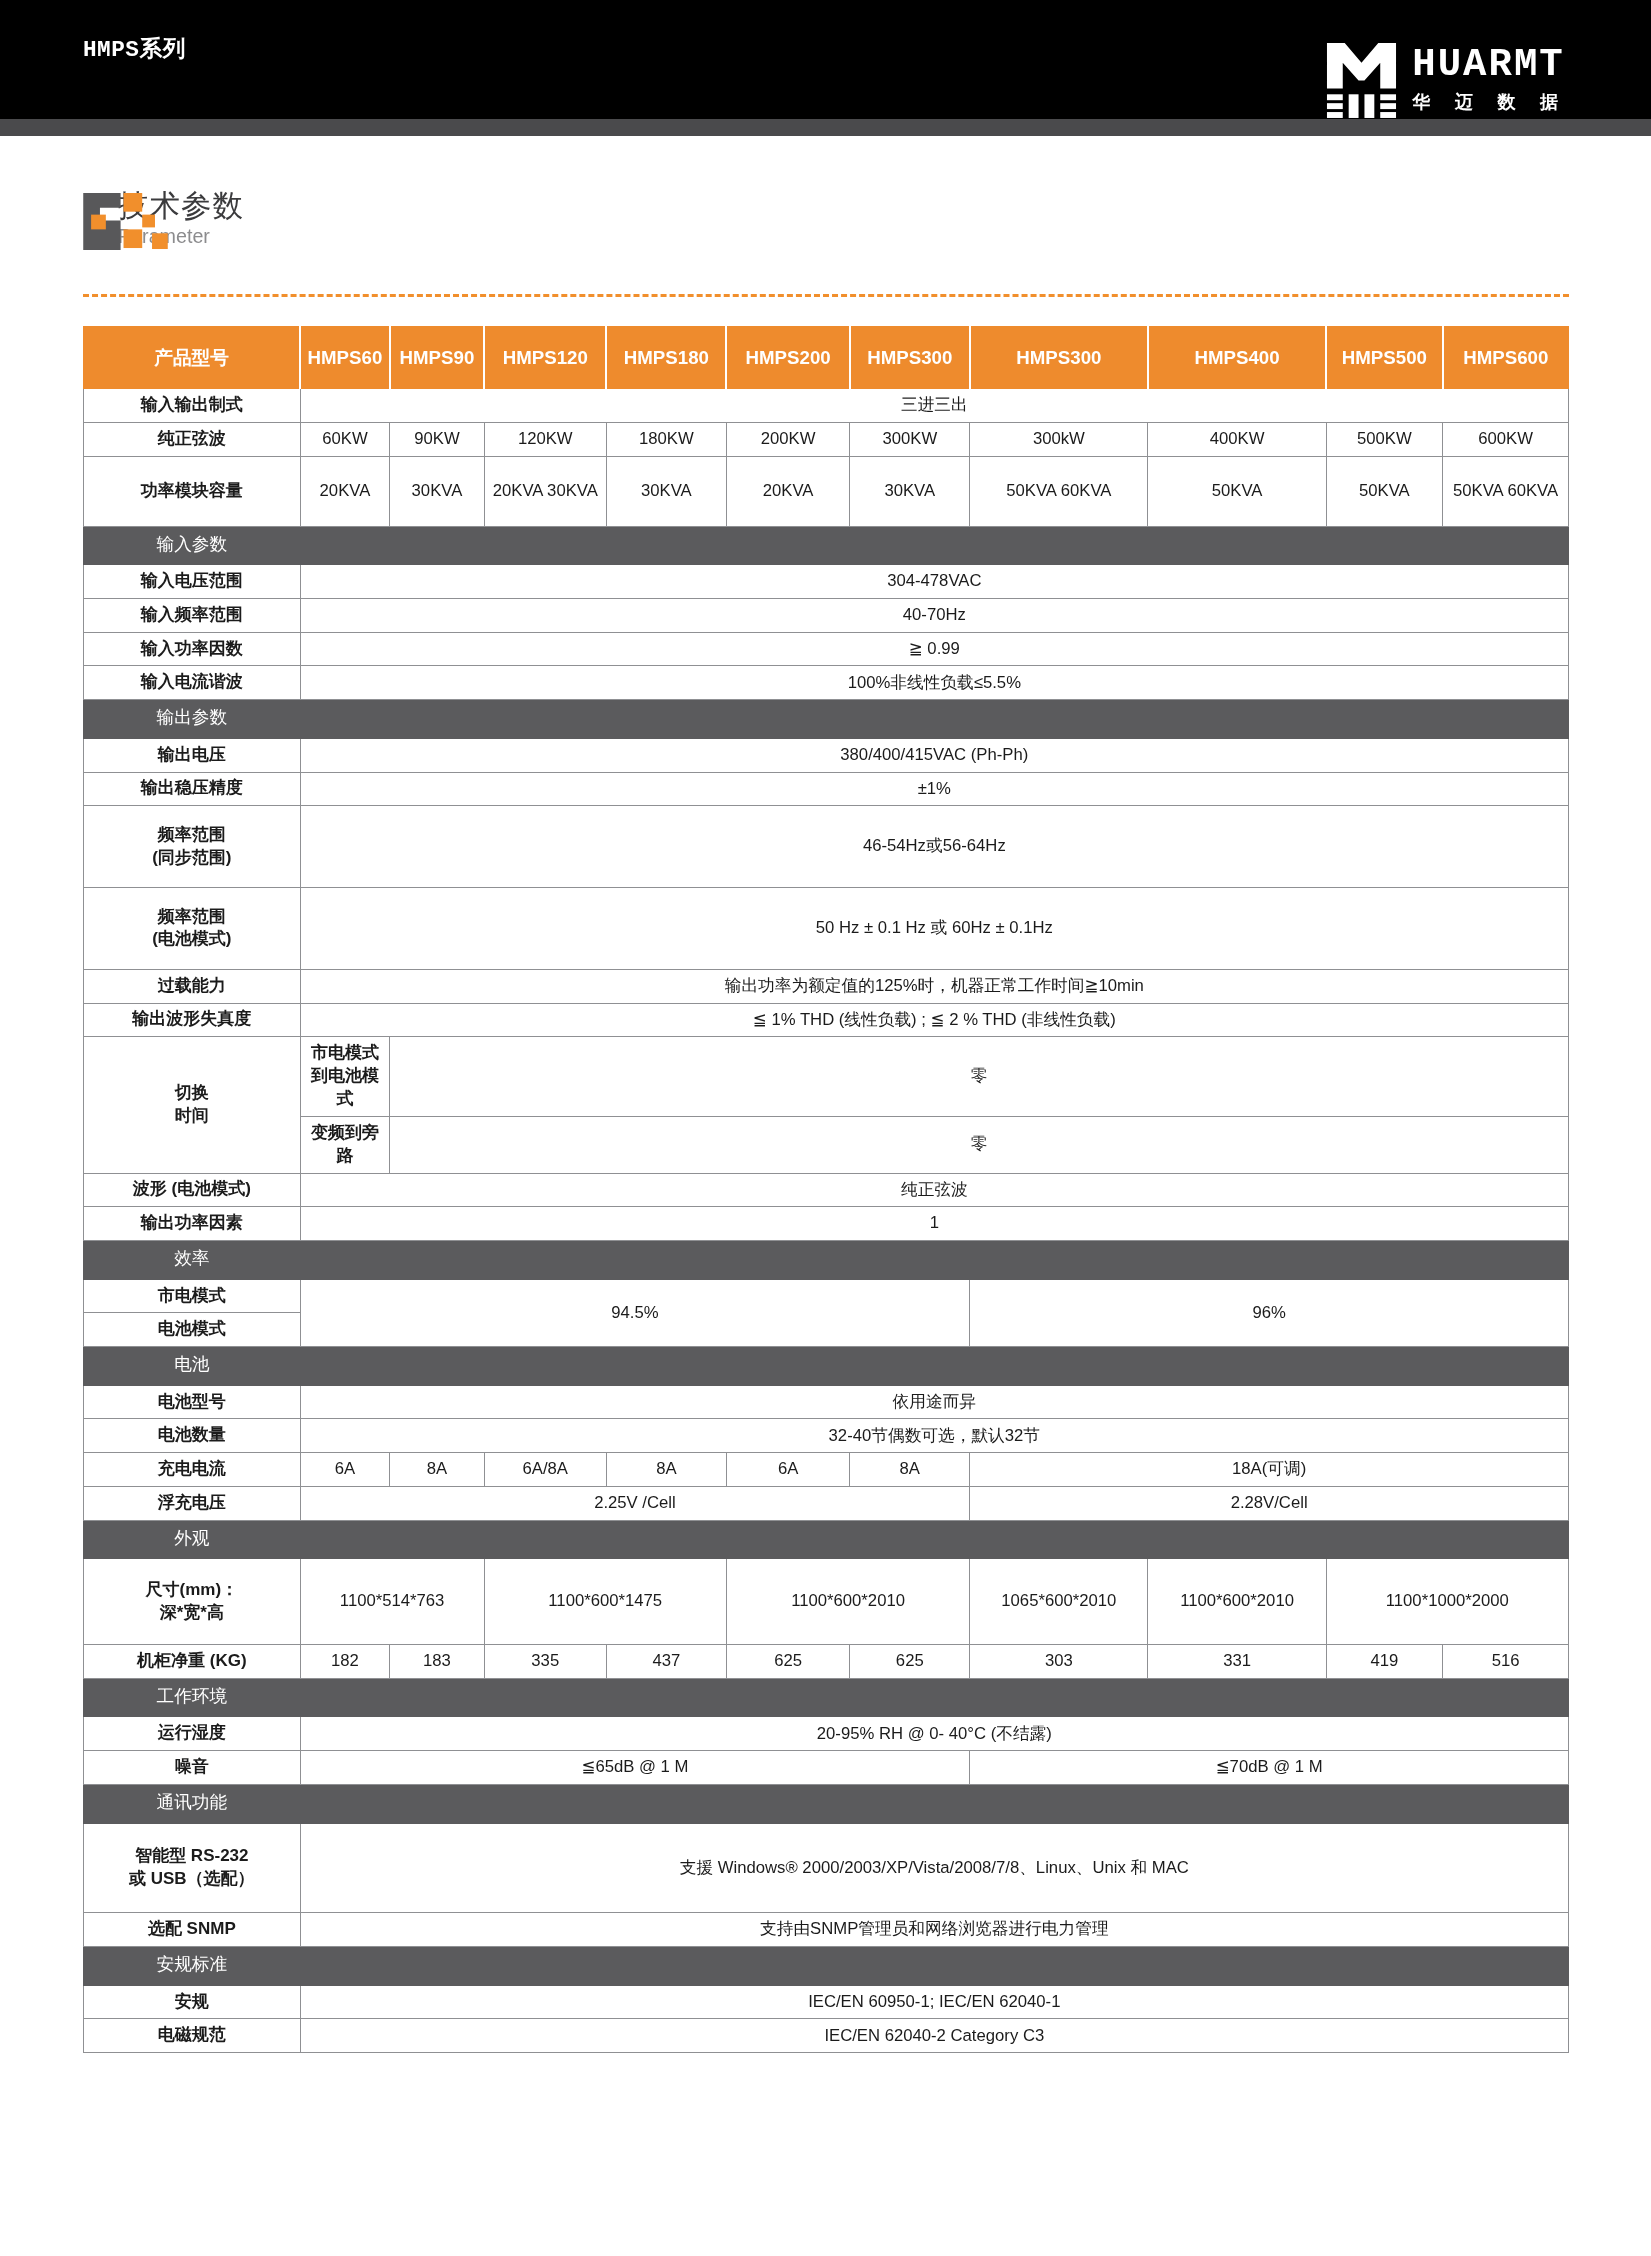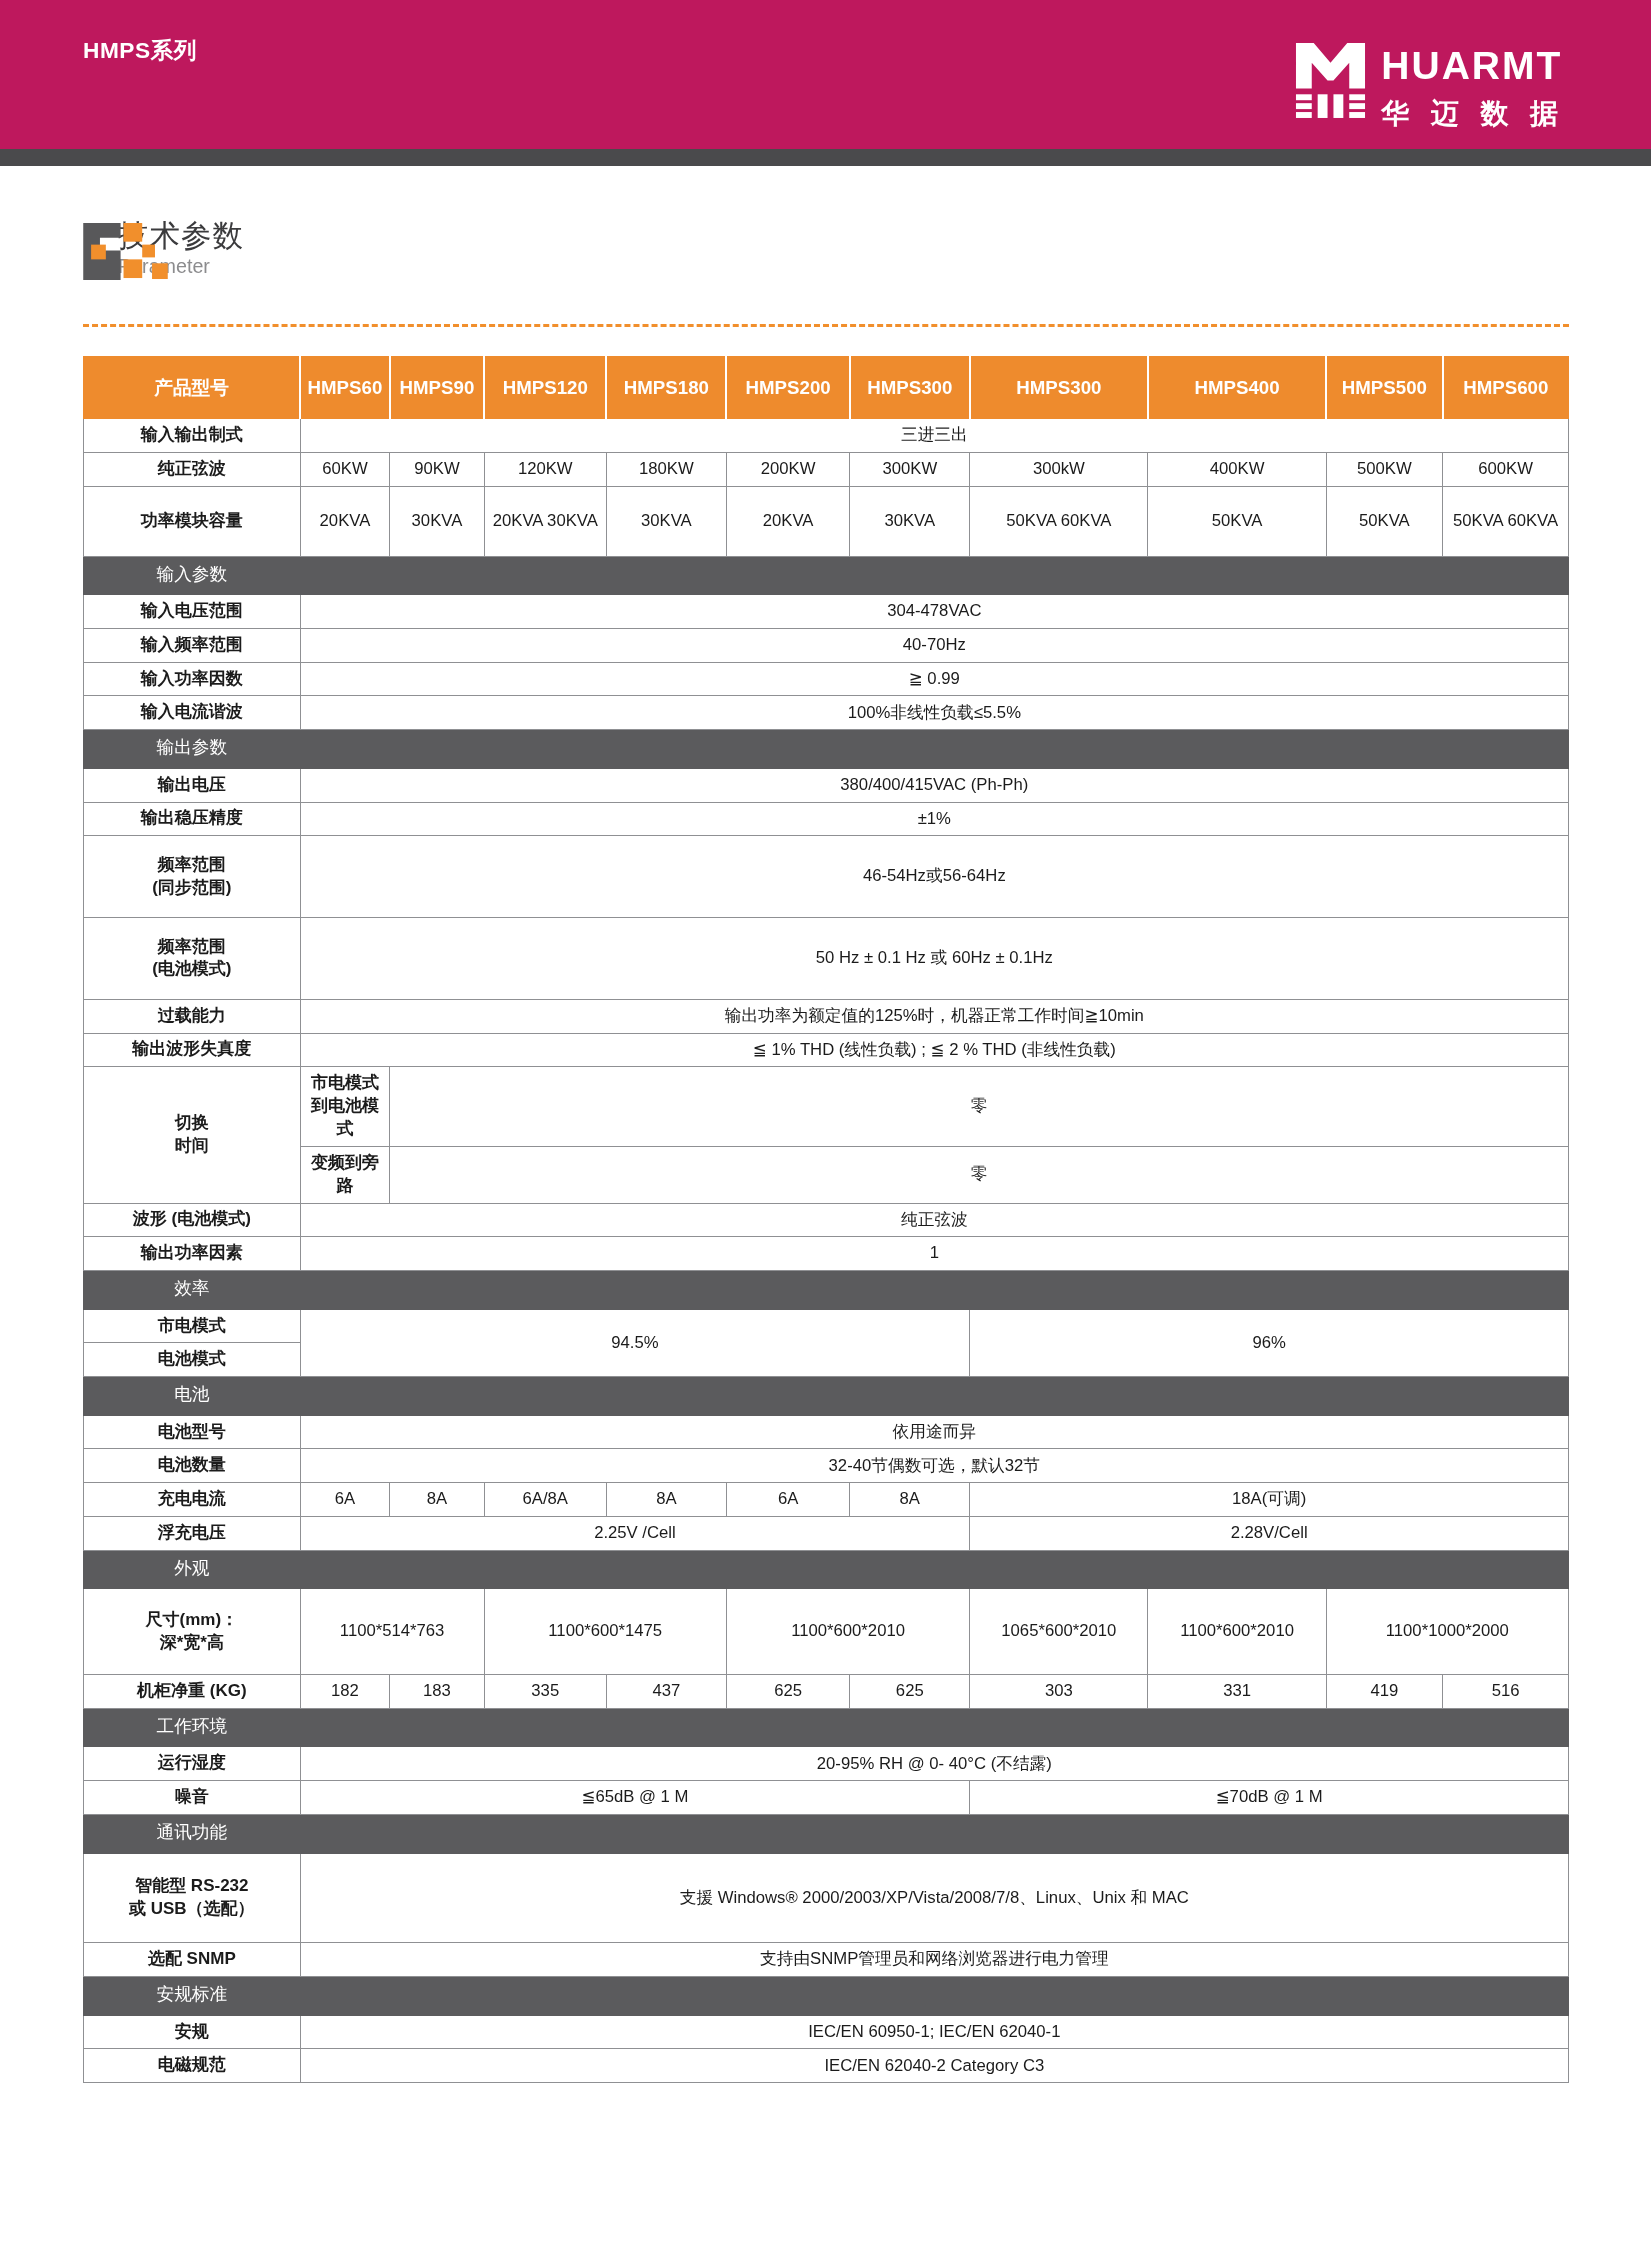--- a/index.html
+++ b/index.html
@@ -7,23 +7,24 @@
     width:1652px;
     background:#ffffff;
     font-family:"Liberation Sans","DejaVu Sans",sans-serif;
     color:#231f20;
     -webkit-font-smoothing:antialiased;
   }
   .page{width:1652px;min-height:2257px;position:relative;background:#fff;}
 
   
   .hdr{
-    background:#be185d;
-    height:149px;
+    background:#000000;
+    height:119px;
     position:relative;
+    font-family:Liberation Mono, monospace;
   }
   .hdr-inner{
     position:absolute;left:83px;top:39px;
   }
   .hdr-series{
     color:#ffffff;font-size:22.7px;font-weight:bold;letter-spacing:0.5px;
     line-height:1;
   }
   .hdr-title{
     color:#ffffff;font-size:39px;font-weight:bold;letter-spacing:0px;
@@ -34,22 +35,22 @@
   .logo{
     position:absolute;right:87px;top:41px;
     display:flex;align-items:flex-start;gap:14px;
   }
   .logo-mark{width:73px;height:77px;flex:none;}
   .logo-txt{display:flex;flex-direction:column;justify-content:flex-start;padding-top:4.9px;}
   .logo-en{
     color:#fff;font-size:39px;font-weight:bold;letter-spacing:2px;line-height:1;
   }
   .logo-cn{
-    color:#fff;font-size:28px;font-weight:bold;letter-spacing:6.9px;
-    line-height:1;margin-top:15px;text-align:right;
+    color:#fff;font-size:18px;font-weight:bold;letter-spacing:6.9px;
+    line-height:1;margin-top:9px;text-align:right;
   }
 
   
   .sec{position:relative;margin:53px 0 0 0;padding-left:118px;height:95px;}
   .sec-icon{position:absolute;left:83px;top:3.9px;width:85px;height:57px;}
   .sec-cn{font-size:30.5px;color:#3b3b3d;line-height:1.05;letter-spacing:1px;}
   .sec-en{font-size:19.7px;color:#8c8c8e;margin-top:5.9px;line-height:1;}
   .dashed{
     margin:9.9px 83px 0 83px;
     border-top:3px dashed #F18F2C;

